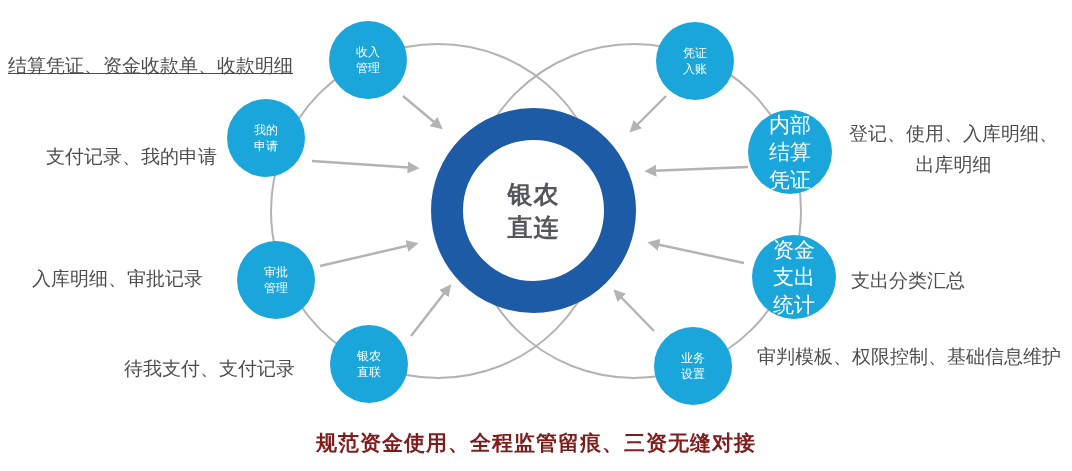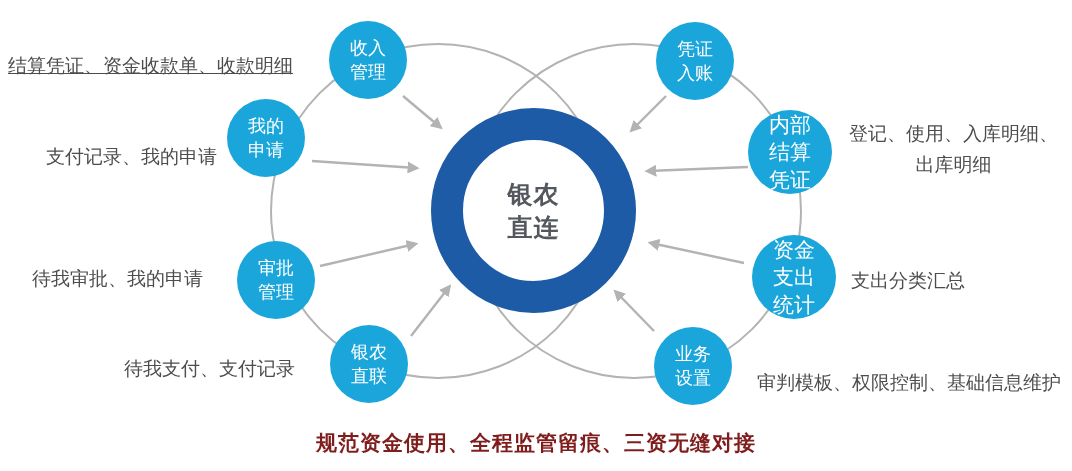--- a/index.html
+++ b/index.html
@@ -18,21 +18,21 @@
   .hub-label{
     font-size:25px;font-weight:bold;color:#54575d;text-align:center;
     white-space:pre-line;line-height:1.32;letter-spacing:1px;
   }
   
   .node{
     position:absolute;border-radius:50%;background:#1ba6db;color:#ffffff;
     display:flex;align-items:center;justify-content:center;text-align:center;
     white-space:pre-line;z-index:4;line-height:1.35;
   }
-  .node.two{width:78px;height:78px;font-size:18px;text-align:center;}
+  .node.two{width:78px;height:78px;font-size:12px;text-align:center;}
   .node.three{width:84px;height:84px;font-size:21px;line-height:1.3;}
   .n0{left:329px;top:21px;}
   .n1{left:227px;top:99px;}
   .n2{left:237px;top:241px;}
   .n3{left:330px;top:325px;}
   .n4{left:656px;top:22px;}
   .n5{left:748px;top:110px;}
   .n6{left:752px;top:235px;}
   .n7{left:654px;top:327px;}
   
@@ -40,21 +40,21 @@
     position:absolute;font-size:19px;color:#4d4d4d;white-space:pre-line;
     line-height:1.65;z-index:2;
   }
   .a0{left:8px;top:50px;text-decoration:underline;}
   .a1{left:46px;top:141px;}
   .a2{left:32px;top:263px;}
   .a3{left:124px;top:353px;}
   .a4{left:763px;top:50px;}
   .a5{left:849px;top:118px;text-align:center;}
   .a6{left:851px;top:265px;}
-  .a7{left:757px;top:367px;text-align:center;}
+  .a7{left:757px;top:341px;text-align:center;}
   
   .caption{
     position:absolute;left:0;top:429px;width:100%;text-align:center;
     font-size:21px;font-weight:bold;color:#7f1d1d;letter-spacing:1px;z-index:2;
   }
 </style>
 </head>
 <body>
 
 <div class="canvas">
@@ -96,21 +96,21 @@
 结算
 凭证</div>
   <div class="node three n6">资金
 支出
 统计</div>
   <div class="node two n7">业务
 设置</div>
 
   <div class="annotation a0">结算凭证、资金收款单、收款明细</div>
   <div class="annotation a1">支付记录、我的申请</div>
-  <div class="annotation a2">待我审批、我的申请</div>
+  <div class="annotation a2">入库明细、审批记录</div>
   <div class="annotation a3">待我支付、支付记录</div>
   <div class="annotation a5">登记、使用、入库明细、
 出库明细</div>
   <div class="annotation a6">支出分类汇总</div>
   <div class="annotation a7">审判模板、权限控制、基础信息维护</div>
 
   <div class="caption">规范资金使用、全程监管留痕、三资无缝对接</div>
 
 </div>
 

